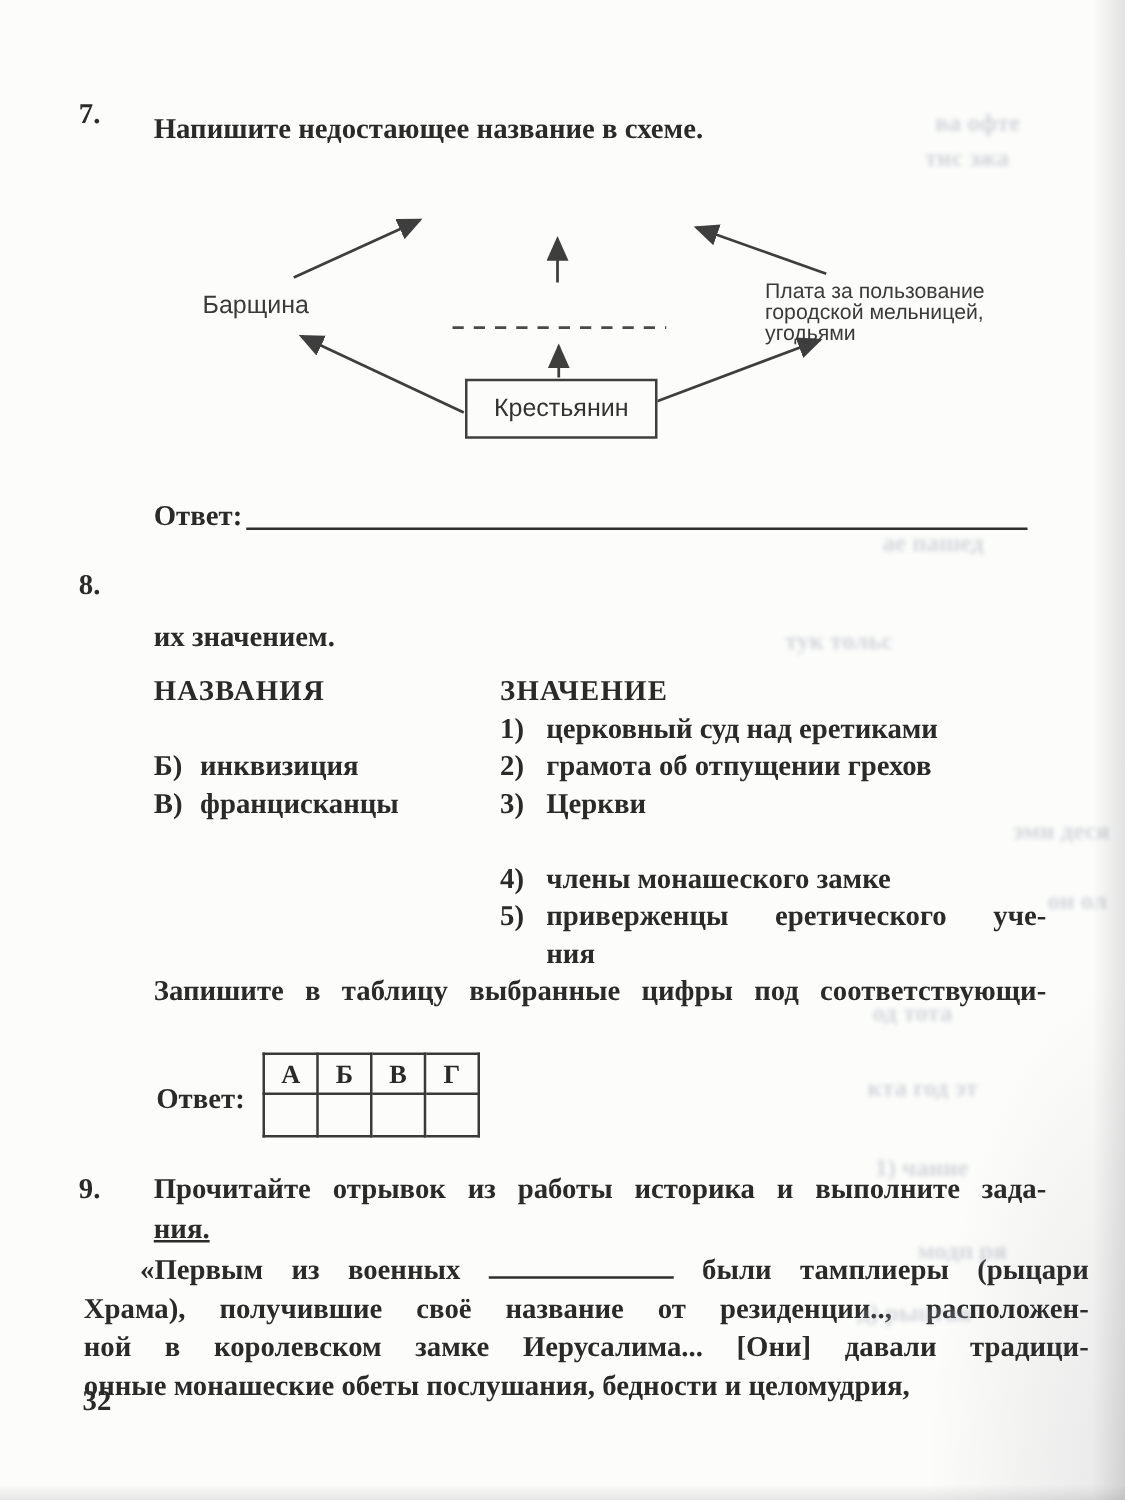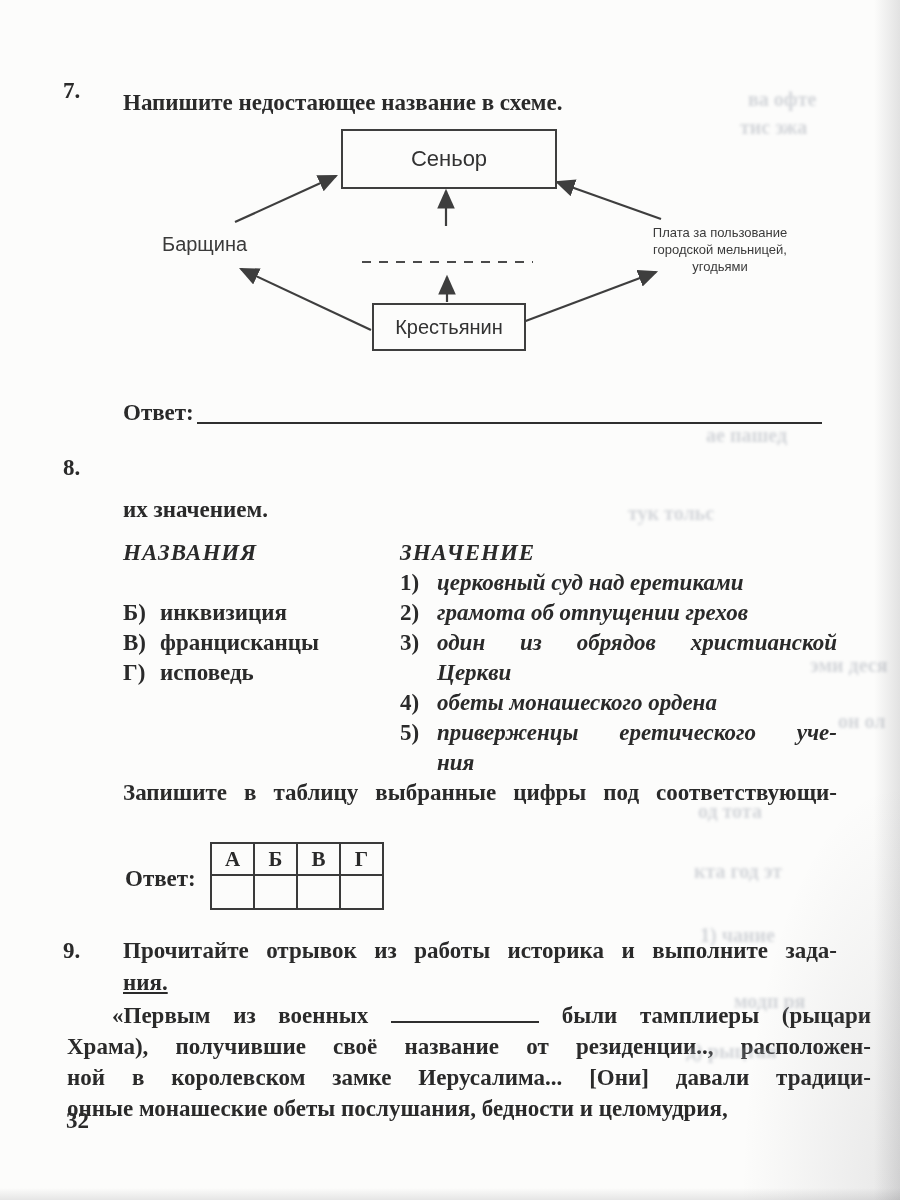--- a/index.html
+++ b/index.html
@@ -21,31 +21,31 @@
     display:flex; align-items:center; justify-content:center;
     font-family:"Liberation Sans","DejaVu Sans",sans-serif; font-weight:400; color:#323232;
   }
   .box-senior{left:341px; top:129px; width:212px; height:56px; font-size:22px;}
   .box-peasant{left:372px; top:303px; width:150px; height:44px; font-size:20px;}
   .dlabel{
     position:absolute; font-family:"Liberation Sans","DejaVu Sans",sans-serif;
     font-weight:400; color:#3a3a3a;
   }
   .label-barshchina{left:162px; top:232px; font-size:20px; line-height:24px;}
-  .label-plata{left:612px; top:224px; width:216px; text-align:center; font-size:13px; line-height:17px;}
+  .label-plata{left:612px; top:224px; width:216px; text-align:left; font-size:17px; line-height:17px;}
   .label-plata span{display:block;}
   
   .ans-line-7{left:197px; top:400px; width:625px; height:22px; border-bottom:2.2px solid #2f2f2f;}
   
-  .colhdr{letter-spacing:1px;font-style:italic;}
+  .colhdr{letter-spacing:1px;}
   .nrow{left:123px; width:270px;}
   .nnum{display:inline-block; width:37px;}
   .mrow{left:400px; width:437px;}
   .mnum{position:absolute; left:0; top:0;}
-  .mline{display:block; margin-left:37px;font-style:italic;}
+  .mline{display:block; margin-left:37px;}
   
   .anstable{border-collapse:collapse; position:absolute; left:210px; top:842px;}
   .anstable td{
     width:41px; border:2.2px solid #3a3a3a; text-align:center; padding:0;
     font-size:21px; font-weight:700; color:#2a2a2a;
   }
   .anstable tr.hdr td{height:30px;}
   .anstable tr.val td{height:32px;}
   
   .quote{left:67px; top:1000px; width:804px;}
@@ -90,23 +90,20 @@
       </defs>
       <line x1="235" y1="222" x2="336" y2="176" stroke="#3e3e3e" stroke-width="2.2" marker-end="url(#ah)"></line>
       <line x1="446" y1="226" x2="446" y2="191" stroke="#3e3e3e" stroke-width="2.2" marker-end="url(#ah)"></line>
       <line x1="661" y1="219" x2="557" y2="182" stroke="#3e3e3e" stroke-width="2.2" marker-end="url(#ah)"></line>
       <line x1="371" y1="330" x2="241" y2="269" stroke="#3e3e3e" stroke-width="2.2" marker-end="url(#ah)"></line>
       <line x1="447" y1="302" x2="447" y2="277" stroke="#3e3e3e" stroke-width="2.2" marker-end="url(#ah)"></line>
       <line x1="523" y1="322" x2="656" y2="272" stroke="#3e3e3e" stroke-width="2.2" marker-end="url(#ah)"></line>
       <line x1="362" y1="262" x2="533" y2="262" stroke="#4a4a4a" stroke-width="2.2" stroke-dasharray="9 8"></line>
     </svg>
 
-    <div class="dbox box-senior">
-      <span>Сеньор</span>
-    </div>
     <div class="dbox box-peasant">
       <span>Крестьянин</span>
     </div>
     <div class="dlabel label-barshchina">Барщина</div>
     <div class="dlabel label-plata">
       <span>Плата за пользование</span>
       <span>городской мельницей,</span>
       <span>угодьями</span>
     </div>
   </div>
@@ -119,40 +116,36 @@
 
   <div class="abs colhdr" style="left:123px; top:538px;">НАЗВАНИЯ</div>
   <div class="abs colhdr" style="left:400px; top:538px;">ЗНАЧЕНИЕ</div>
 
   <div class="abs nrow" style="top:598px;">
     <span class="nnum">Б)</span><span>инквизиция</span>
   </div>
   <div class="abs nrow" style="top:628px;">
     <span class="nnum">В)</span><span>францисканцы</span>
   </div>
-  <div class="abs nrow" style="top:658px;">
-    <span class="nnum">Г)</span><span>исповедь</span>
-  </div>
 
   <div class="abs mrow" style="top:568px;">
     <span class="mnum">1)</span>
     <span class="mline">церковный суд над еретиками</span>
   </div>
   <div class="abs mrow" style="top:598px;">
     <span class="mnum">2)</span>
     <span class="mline">грамота об отпущении грехов</span>
   </div>
   <div class="abs mrow" style="top:628px;">
     <span class="mnum">3)</span>
-    <span class="mline jline">один из обрядов христианской</span>
     <span class="mline">Церкви</span>
   </div>
   <div class="abs mrow" style="top:688px;">
     <span class="mnum">4)</span>
-    <span class="mline">обеты монашеского ордена</span>
+    <span class="mline">члены монашеского замке</span>
   </div>
   <div class="abs mrow" style="top:718px;">
     <span class="mnum">5)</span>
     <span class="mline jline">приверженцы еретического уче-</span>
     <span class="mline">ния</span>
   </div>
 
   <div class="abs para jline" style="left:123px; top:778px;">Запишите в таблицу выбранные цифры под соответствующи-</div>
 
   <div class="abs" style="left:125px; top:864px;">Ответ:</div>

